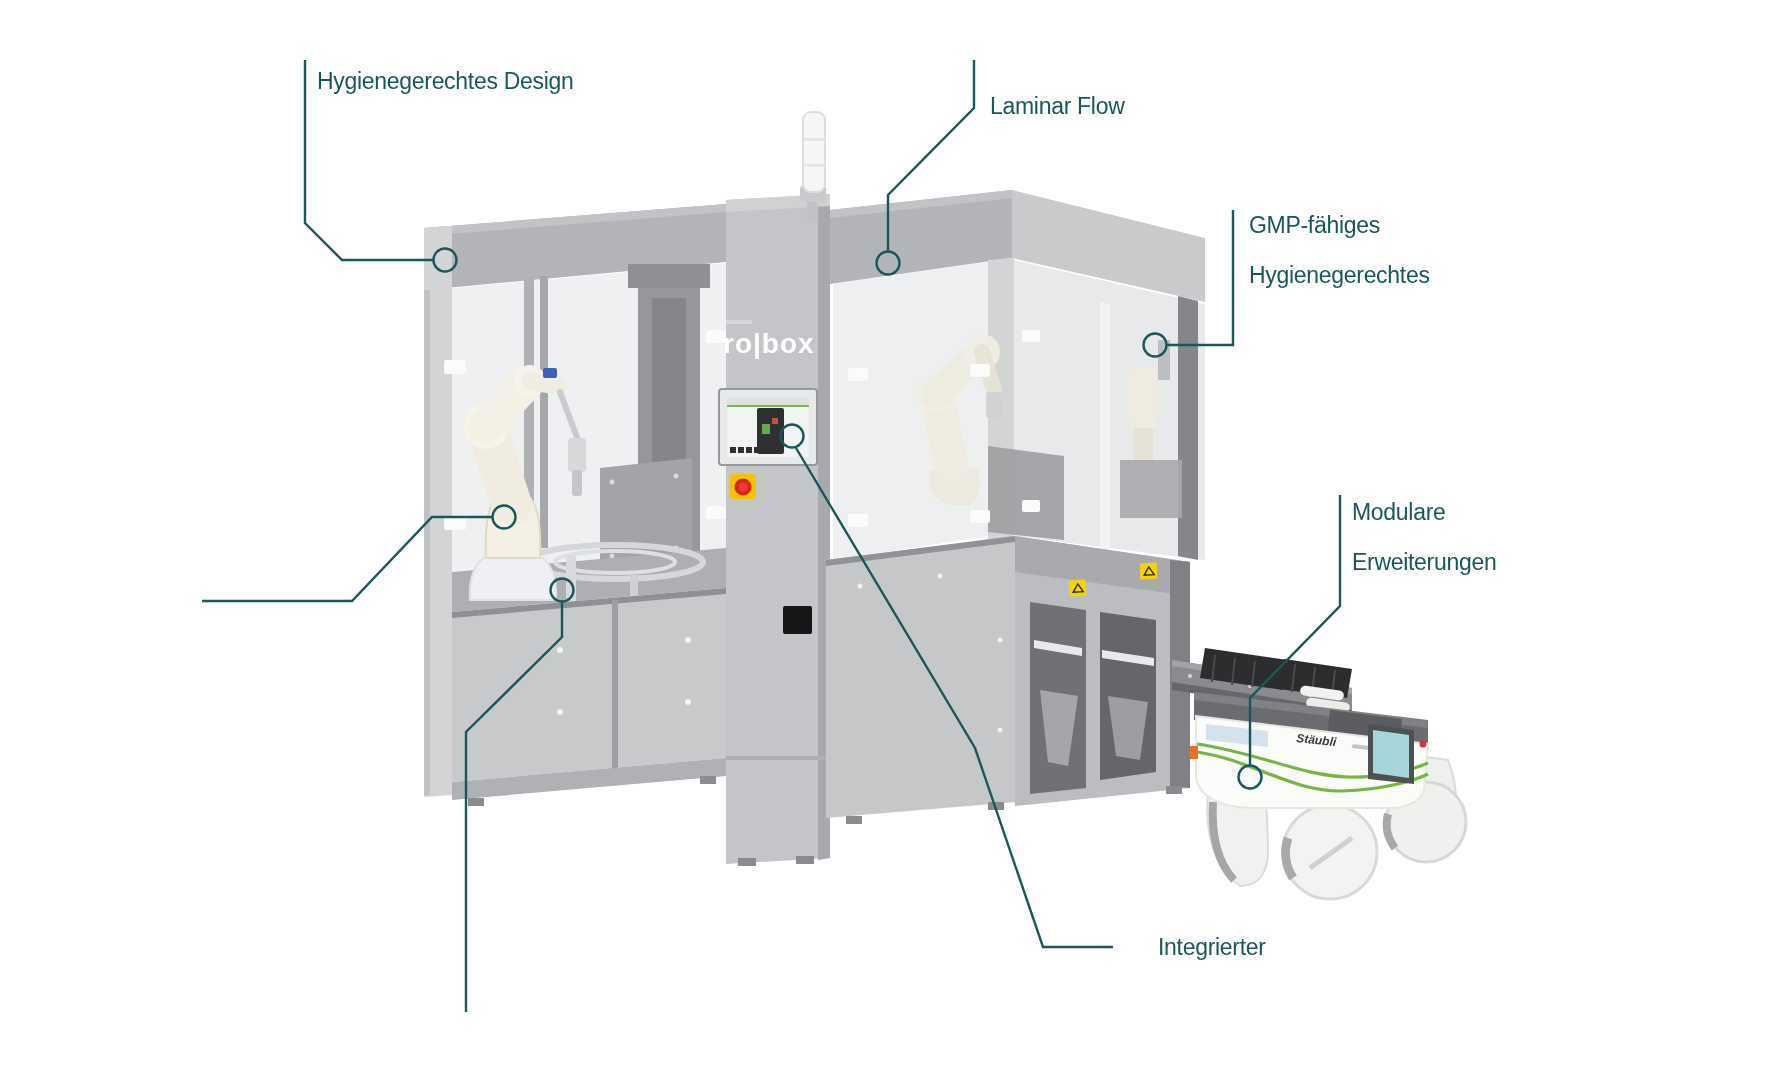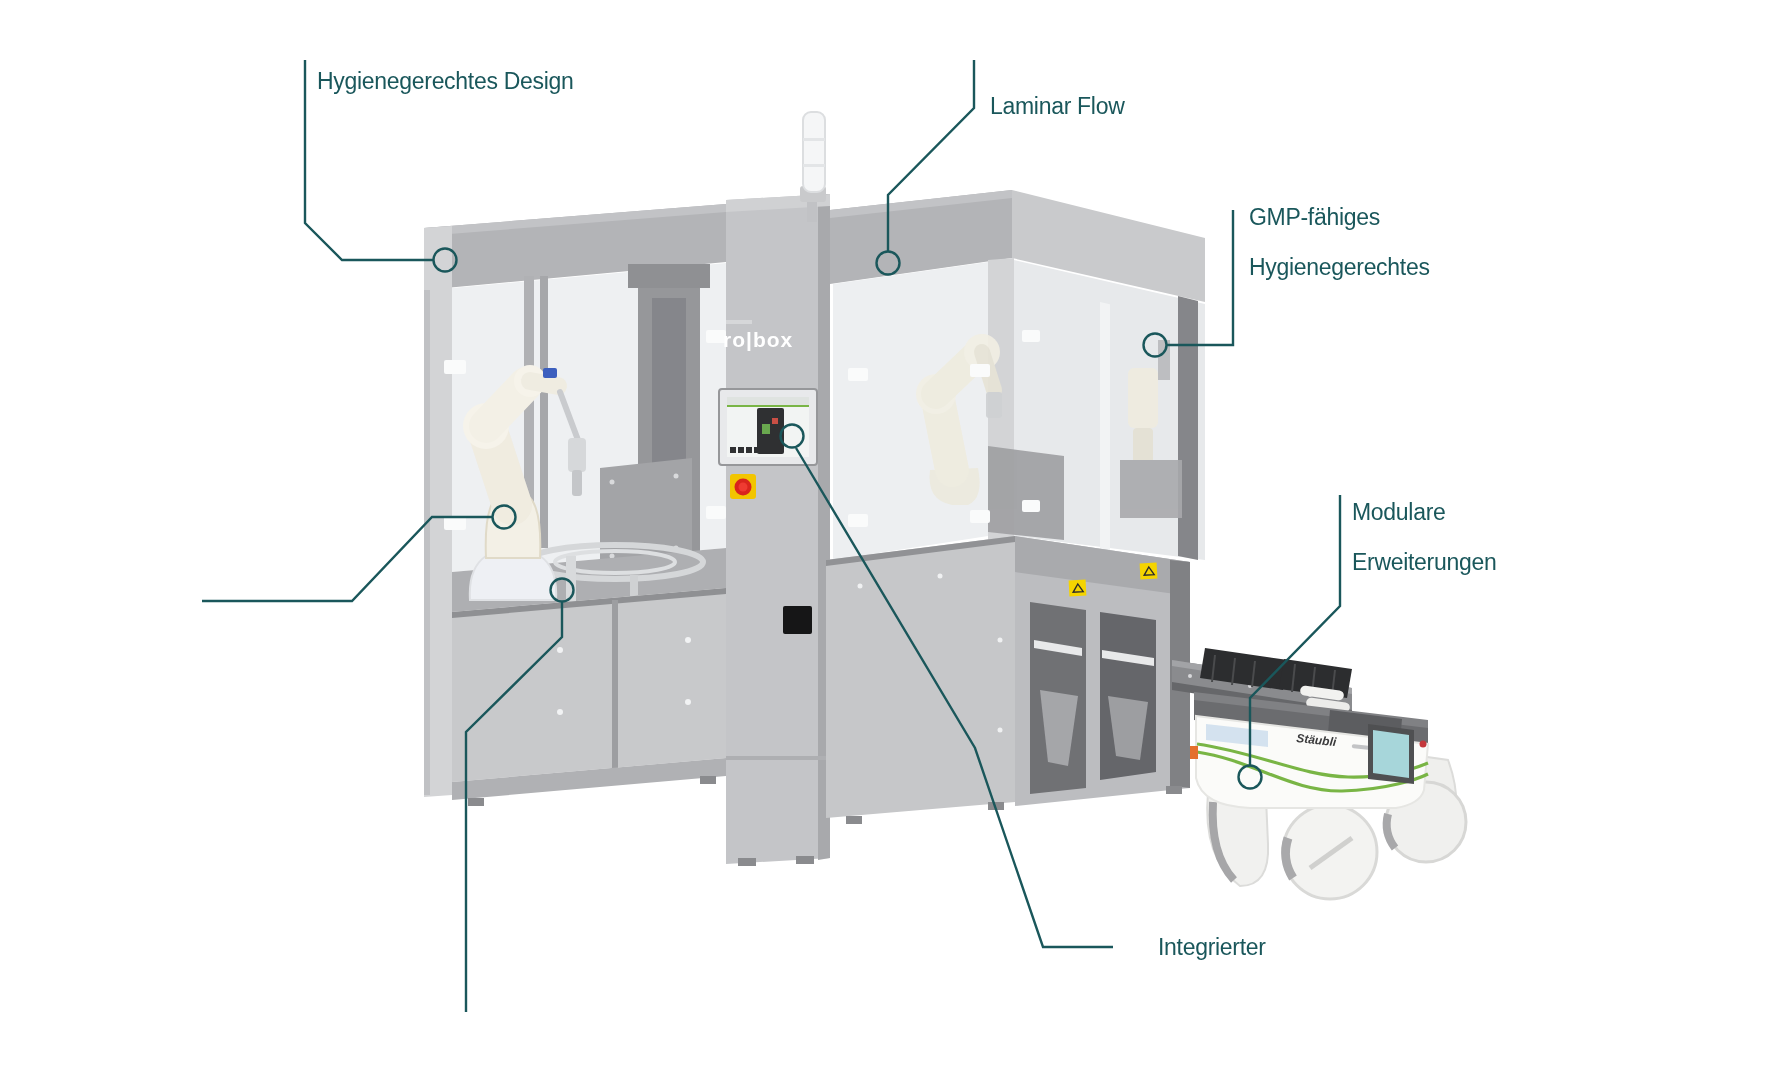--- a/index.html
+++ b/index.html
@@ -8,21 +8,21 @@
     font-family:"Liberation Sans",sans-serif;overflow:hidden;
   }
   .stage svg{position:absolute;left:0;top:0;}
   .lbl{
     position:absolute;color:#1a575b;font-weight:400;font-size:23px;
     line-height:50px;letter-spacing:-0.3px;white-space:nowrap;
   }
   .lbl span{display:block;}
   .logo{
     position:absolute;left:723px;top:328px;width:80px;color:#ffffff;
-    font-weight:700;font-size:21px;letter-spacing:1px;text-align:left;
+    font-weight:700;font-size:28px;letter-spacing:1px;text-align:left;
   }
 </style>
 </head>
 <body>
 <div class="stage">
 
 <svg width="1775" height="1080" viewBox="0 0 1775 1080">
 
   <g>
 
@@ -302,21 +302,21 @@
 <div class="logo">ro|box</div>
 
 <div class="lbl" style="left:317px;top:56px;">
   <span>Hygienegerechtes Design</span>
 </div>
 
 <div class="lbl" style="left:990px;top:56px;margin-top:25px;">
   <span>Laminar Flow</span>
 </div>
 
-<div class="lbl" style="left:1249px;top:192px;">
+<div class="lbl" style="left:1249px;top:200px;">
   <span>GMP-fähiges</span>
   <span>Hygienegerechtes</span>
 </div>
 
 
 <div class="lbl" style="left:1352px;top:487px;">
   <span>Modulare</span>
   <span>Erweiterungen</span>
 </div>
 

